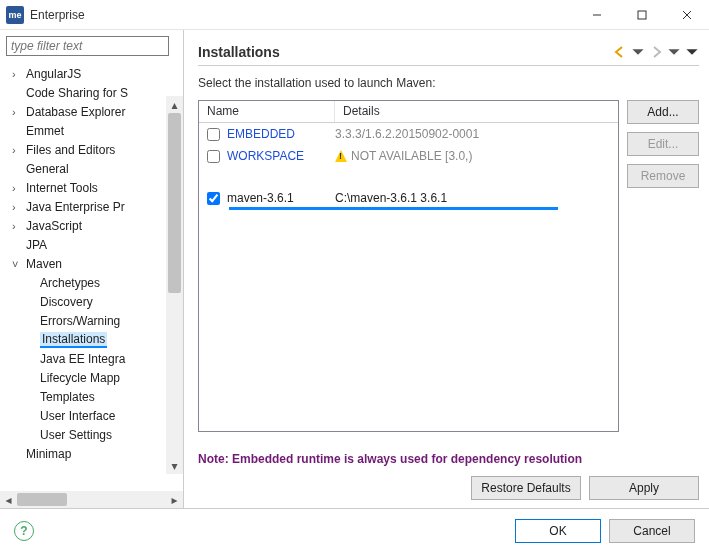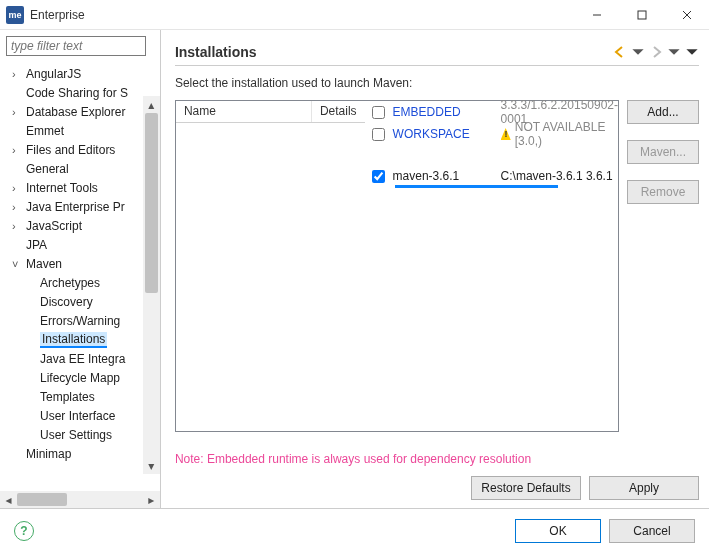--- a/index.html
+++ b/index.html
@@ -11,21 +11,21 @@
 .titlebar .title { flex: 0 0 auto; color: #333; }
 .titlebar .spacer { flex: 1; }
 .titlebar .winbtn { width: 45px; height: 30px; display: flex; align-items: center; justify-content: center; color: #333; }
 .titlebar .winbtn svg { width: 10px; height: 10px; }
 
 
 .body { display: flex; height: 478px; }
 
 
 .left { width: 184px; border-right: 1px solid #ccc; display: flex; flex-direction: column; position: relative; }
-.filter { margin: 6px; width: 140px; height: 20px; border: 1px solid #7a7a7a; padding: 2px 4px; color: #777; font-style: italic; }
+.filter { margin: 6px; width: 163px; height: 20px; border: 1px solid #7a7a7a; padding: 2px 4px; color: #777; font-style: italic; }
 .tree-wrap { flex: 1; overflow: hidden; position: relative; }
 .tree { padding: 2px 0 2px 0; white-space: nowrap; }
 .tree-row { height: 19px; display: flex; align-items: center; padding-left: 12px; cursor: default; }
 .tree-row .twisty { width: 14px; color: #555; font-size: 11px; }
 .tree-row.child { padding-left: 40px; }
 .tree-row.child .twisty { width: 0; }
 .tree-row .label { color: #222; white-space: nowrap; }
 .tree-row.selected .label { background: #cce8ff; border-bottom: 2px solid #0a84ff; padding: 0 2px; }
 .left-vscroll { position: absolute; right: 0; top: 34px; bottom: 17px; width: 17px; background: #f0f0f0; }
 .left-vscroll .up, .left-vscroll .down { height: 17px; display: flex; align-items: center; justify-content: center; color: #555; }
@@ -37,41 +37,41 @@
 
 
 .right { flex: 1; display: flex; flex-direction: column; padding: 8px 10px 0 14px; }
 .r-header { display: flex; align-items: center; height: 28px; border-bottom: 1px solid #ccc; margin-bottom: 6px; }
 .r-title { font-size: 14px; font-weight: 600; color: #333; flex: 1; }
 .nav-ico { margin-left: 4px; display: flex; align-items: center; }
 .nav-ico svg { width: 14px; height: 14px; }
 .desc { color: #333; margin: 4px 0 10px 0; }
 
 .r-body { flex: 1; display: flex; gap: 8px; }
-.table-wrap { flex: 1; border: 1px solid #828790; background: #fff; display: flex; flex-direction: row; }
+.table-wrap { flex: 1; border: 1px solid #828790; background: #fff; display: flex; flex-direction: column; }
 .thead { display: flex; height: 22px; border-bottom: 1px solid #d0d0d0; background: #fff; }
 .th { padding: 3px 8px; color: #333; }
 .th.name { width: 136px; border-right: 1px solid #e5e5e5; }
 .th.details { flex: 1; }
 .trow { display: flex; height: 22px; align-items: center; }
 .trow .cb { width: 28px; display: flex; justify-content: center; }
 .trow .cb input { width: 13px; height: 13px; }
 .trow .nm { width: 108px; color: #1d4ed8; }
 .trow .dt { flex: 1; color: #888; display: flex; align-items: center; gap: 4px; }
 .trow.active .nm, .trow.active .dt { color: #222; }
 .trow.active { position: relative; margin-top: 20px; }
 .trow.active::after { content: ""; position: absolute; left: 30px; right: 60px; bottom: -1px; height: 3px; background: #0a84ff; }
 .warn-ico { width: 12px; height: 12px; background: #ffcc00; clip-path: polygon(50% 0, 100% 100%, 0 100%); position: relative; }
 .warn-ico::after { content: "!"; position: absolute; left: 4px; top: 1px; font-size: 9px; font-weight: bold; color: #333; }
 
-.btn-col { width: 72px; display: flex; flex-direction: column; gap: 16px; }
+.btn-col { width: 72px; display: flex; flex-direction: column; gap: 8px; }
 .btn { height: 24px; border: 1px solid #adadad; background: #e9e9e9; text-align: center; line-height: 22px; color: #222; font-size: 12px; }
 .btn.disabled { color: #999; }
 
-.note { color: #ec4899; margin: 20px 0 4px 0; }
+.note { color: #701a75; margin: 20px 0 4px 0; font-weight: bold; }
 .bottom-btns { display: flex; justify-content: flex-end; gap: 8px; padding: 6px 0 8px 0; }
 .bottom-btns .btn { width: 110px; }
 
 
 .footer { height: 45px; border-top: 1px solid #ccc; display: flex; align-items: center; padding: 0 14px; }
 .help { width: 20px; height: 20px; border: 1.5px solid #4a6; border-radius: 50%; color: #4a6; display: flex; align-items: center; justify-content: center; font-weight: bold; }
 .footer .spacer { flex: 1; }
 .footer .btn { width: 86px; margin-left: 8px; }
 .footer .btn.primary { border-color: #0078d7; background: #fff; }
 </style>
@@ -268,21 +268,21 @@
               </div>
               <div class="nm">maven-3.6.1</div>
               <div class="dt">
                 <span>C:\maven-3.6.1 3.6.1</span>
               </div>
             </div>
           </div>
       </div>
       <div class="btn-col">
         <div class="btn">Add...</div>
-        <div class="btn disabled">Maven...</div>
+        <div class="btn disabled">Edit...</div>
         <div class="btn disabled">Remove</div>
       </div>
     </div>
 
     <div class="note">Note: Embedded runtime is always used for dependency resolution</div>
     <div class="bottom-btns">
       <div class="btn">Restore Defaults</div>
       <div class="btn">Apply</div>
     </div>
   </div>

